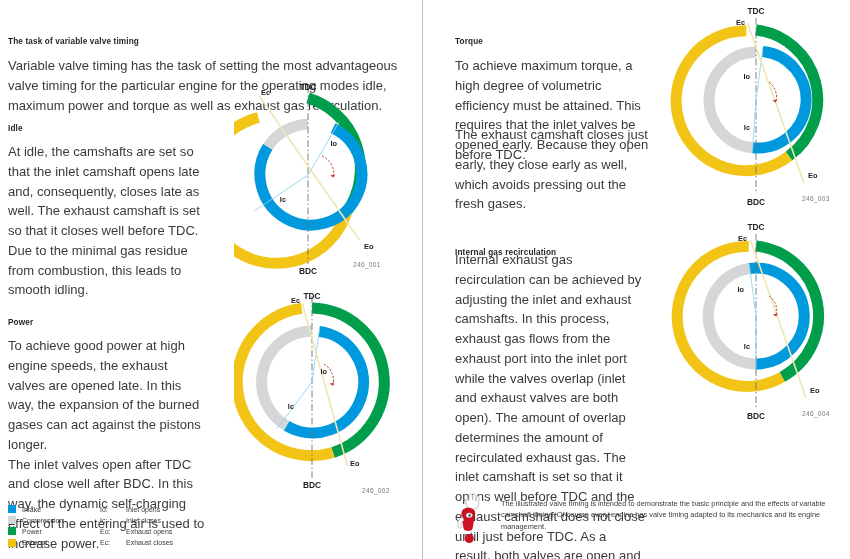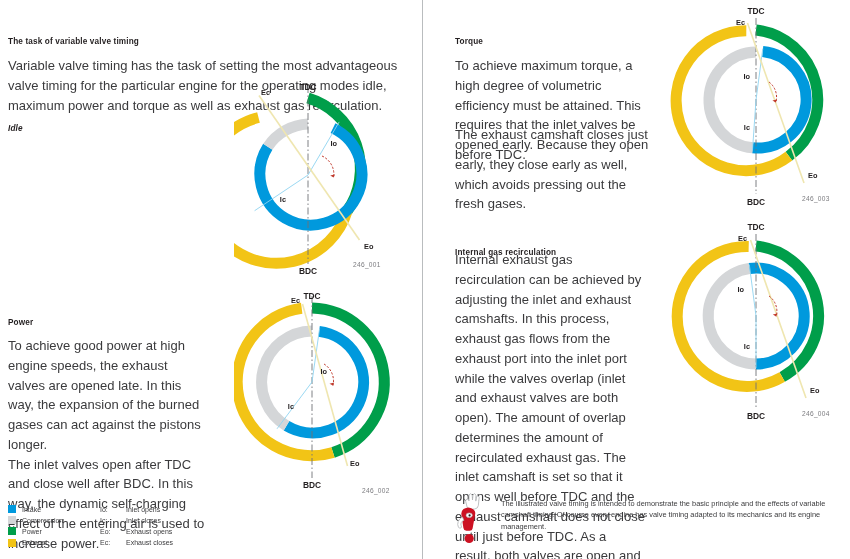--- a/index.html
+++ b/index.html
@@ -43,21 +43,21 @@
     font-size: 13px;
     line-height: 1.52;
     color: #3a3a3c;
     letter-spacing: 0.02px;
   }
 
   
   .blk { position: absolute; margin-top: 34px; }
   #intro-title  { left: 8px;  top: 3px;   width: 400px; }
   #intro-body   { left: 8px;  top: 22px;  width: 396px; }
-  #idle-title   { left: 8px;  top: 90px;  width: 200px; font-style: italic; }
+  #idle-title   { left: 8px;  top: 90px;  width: 200px; }
   #idle-body    { left: 8px;  top: 108px; width: 200px; }
   #power-title  { left: 8px;  top: 284px; width: 200px; }
   #power-body   { left: 8px;  top: 302px; width: 198px; }
 
   
   #torque-title { left: 455px; top: 3px;   width: 200px; }
   #torque-body  { left: 455px; top: 22px;  width: 196px; }
   #torque-body2 { left: 455px; top: 91px;  width: 196px; }
   #egr-title    { left: 455px; top: 214px; width: 210px; }
   #egr-body     { left: 455px; top: 216px; width: 190px; }
@@ -135,20 +135,21 @@
 <body>
 
 <div class="page">
 
   <div class="col-divider"></div>
 
   <div class="blk h-title" id="intro-title">The task of variable valve timing</div>
   <div class="blk body-text" id="intro-body">Variable valve timing has the task of setting the most advantageous valve timing for the particular engine for the operating modes idle, maximum power and torque as well as exhaust gas recirculation.</div>
 
   <div class="blk h-title" id="idle-title">Idle</div>
+  <div class="blk body-text" id="idle-body">At idle, the camshafts are set so that the inlet camshaft opens late and, consequently, closes late as well. The exhaust camshaft is set so that it closes well before TDC. Due to the minimal gas residue from combustion, this leads to smooth idling.</div>
 
   <div class="blk h-title" id="power-title">Power</div>
   <div class="blk h-title" id="torque-title">Torque</div>
 
   <div class="blk body-text" id="power-body" style="white-space:pre-line;">To achieve good power at high engine speeds, the exhaust valves are opened late. In this way, the expansion of the burned gases can act against the pistons longer.
 The inlet valves open after TDC and close well after BDC. In this way, the dynamic self-charging effect of the entering air is used to increase power.</div>
   <div class="blk body-text" id="torque-body">To achieve maximum torque, a high degree of volumetric efficiency must be attained. This requires that the inlet valves be opened early. Because they open early, they close early as well, which avoids pressing out the fresh gases.</div>
   <div class="blk body-text" id="torque-body2">The exhaust camshaft closes just before TDC.</div>
 
   <div class="blk h-title" id="egr-title">Internal gas recirculation</div>

